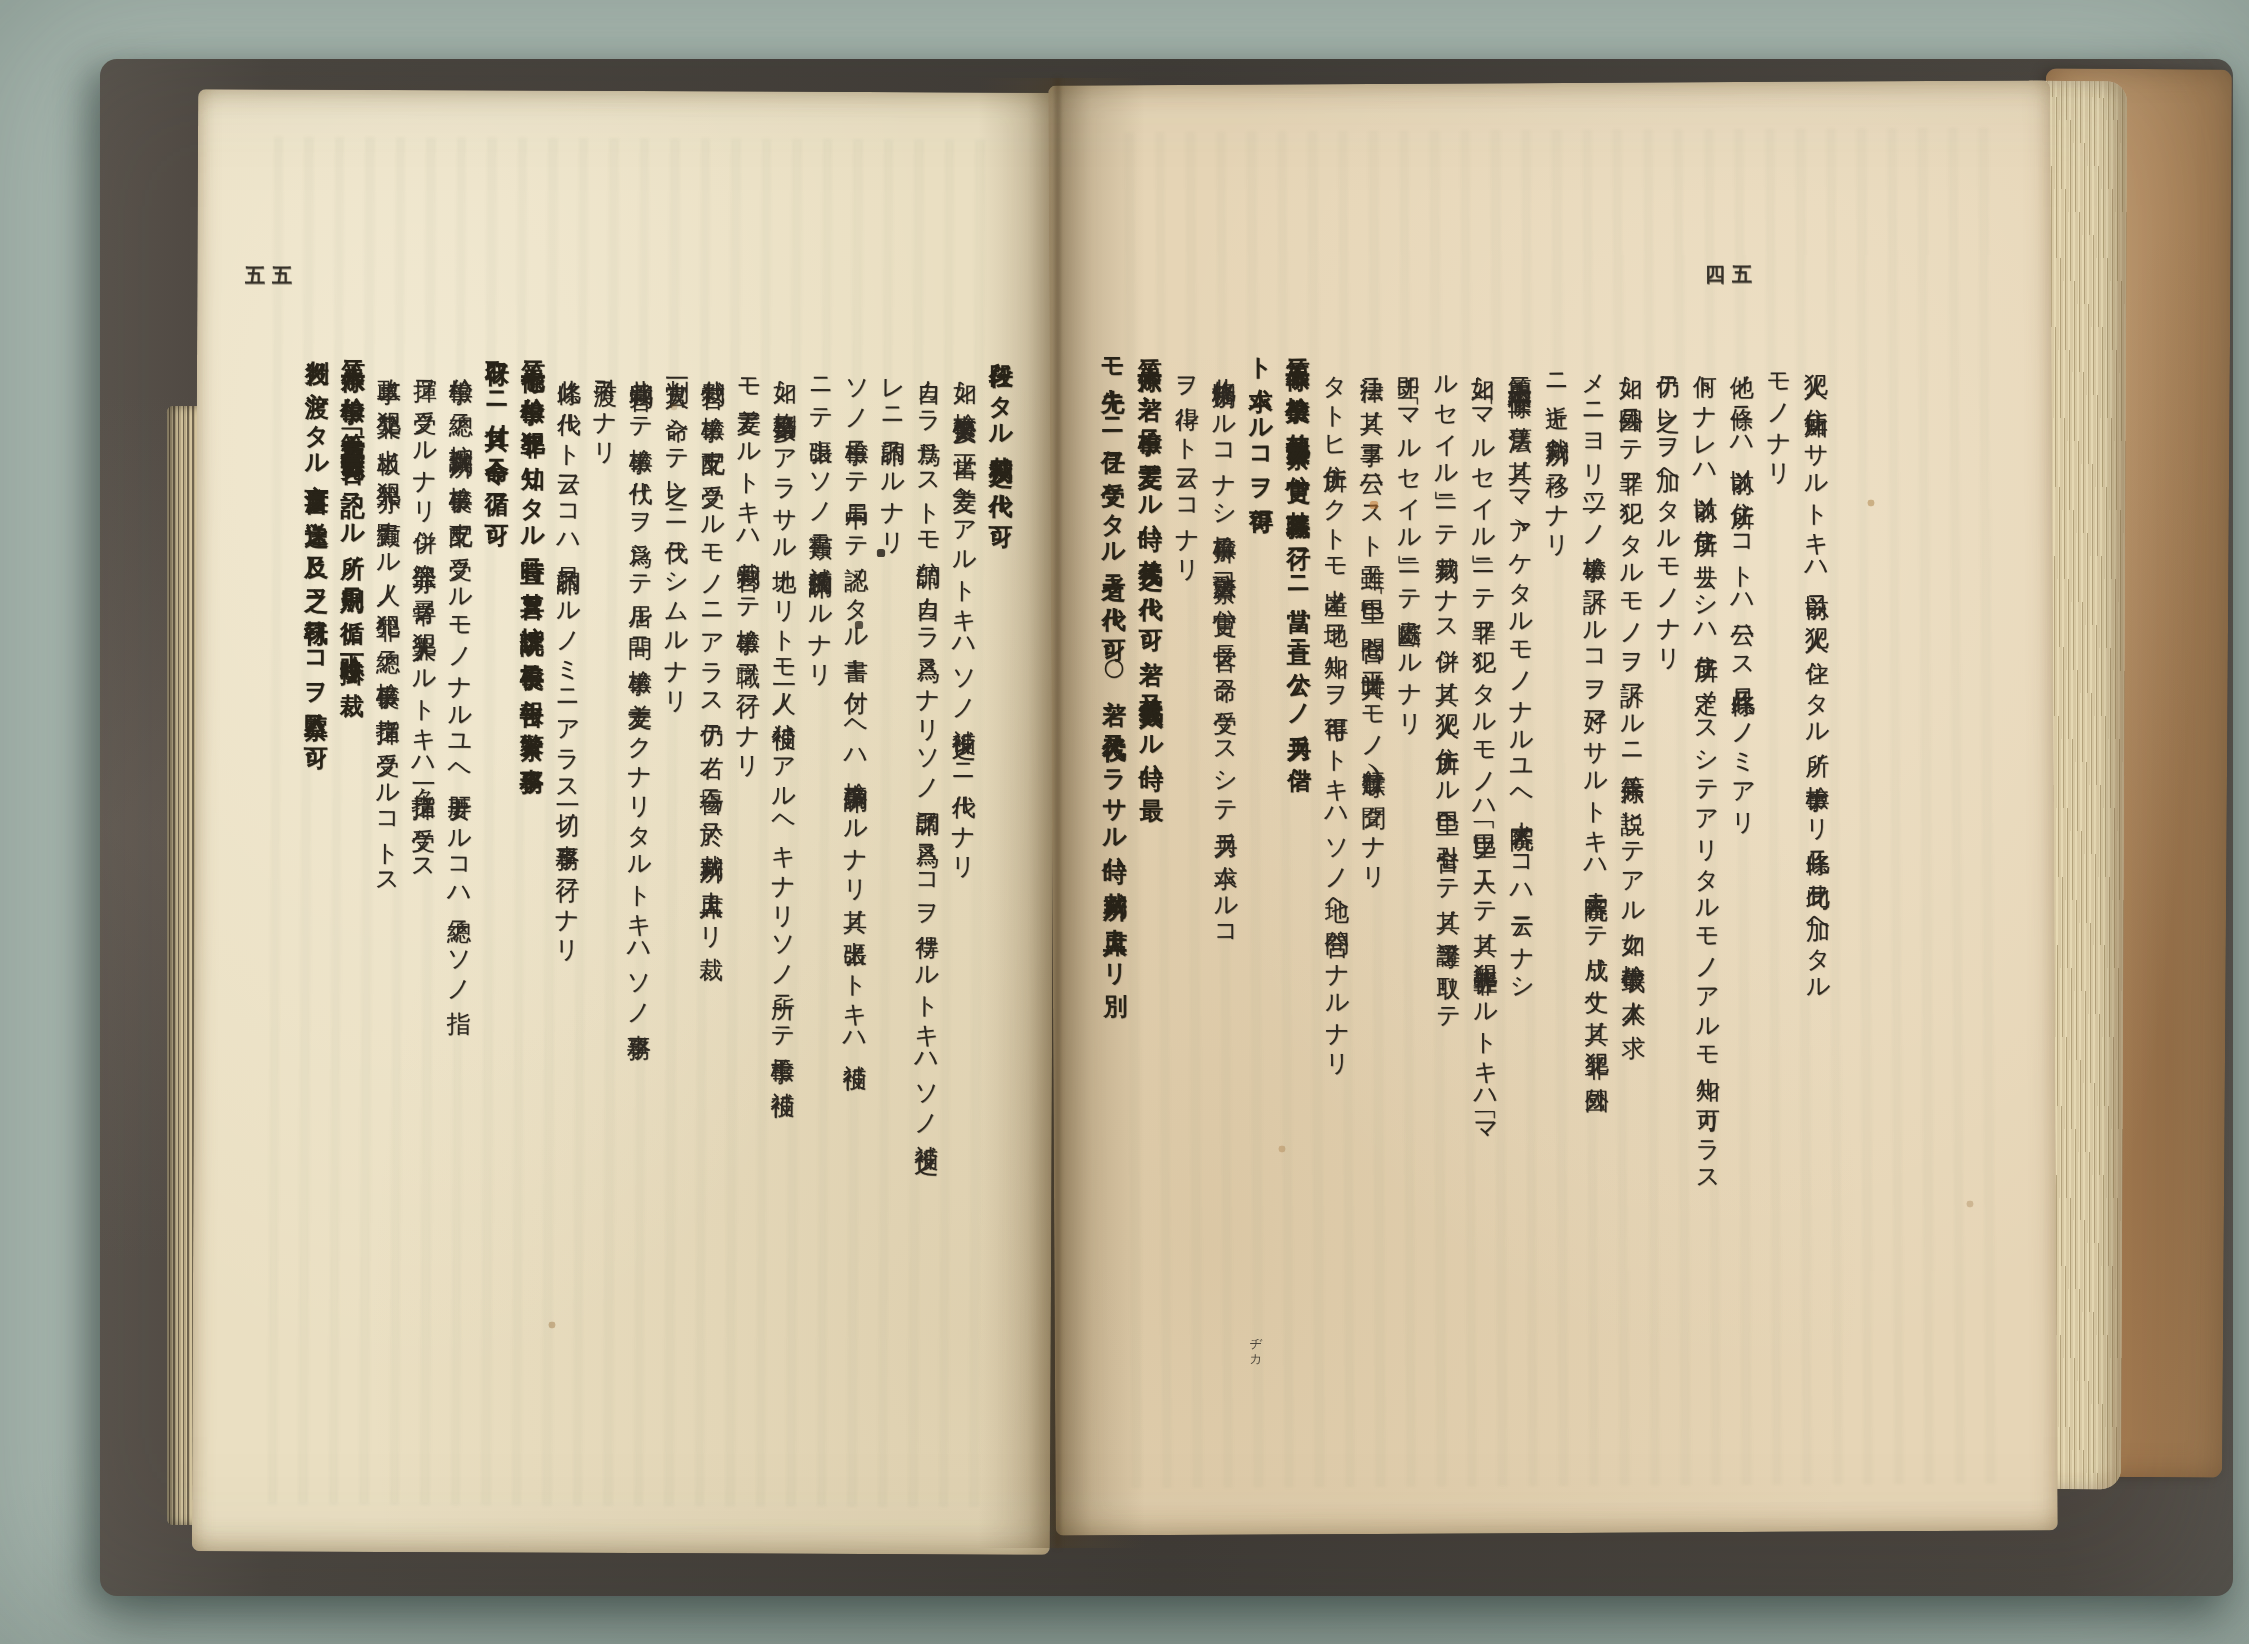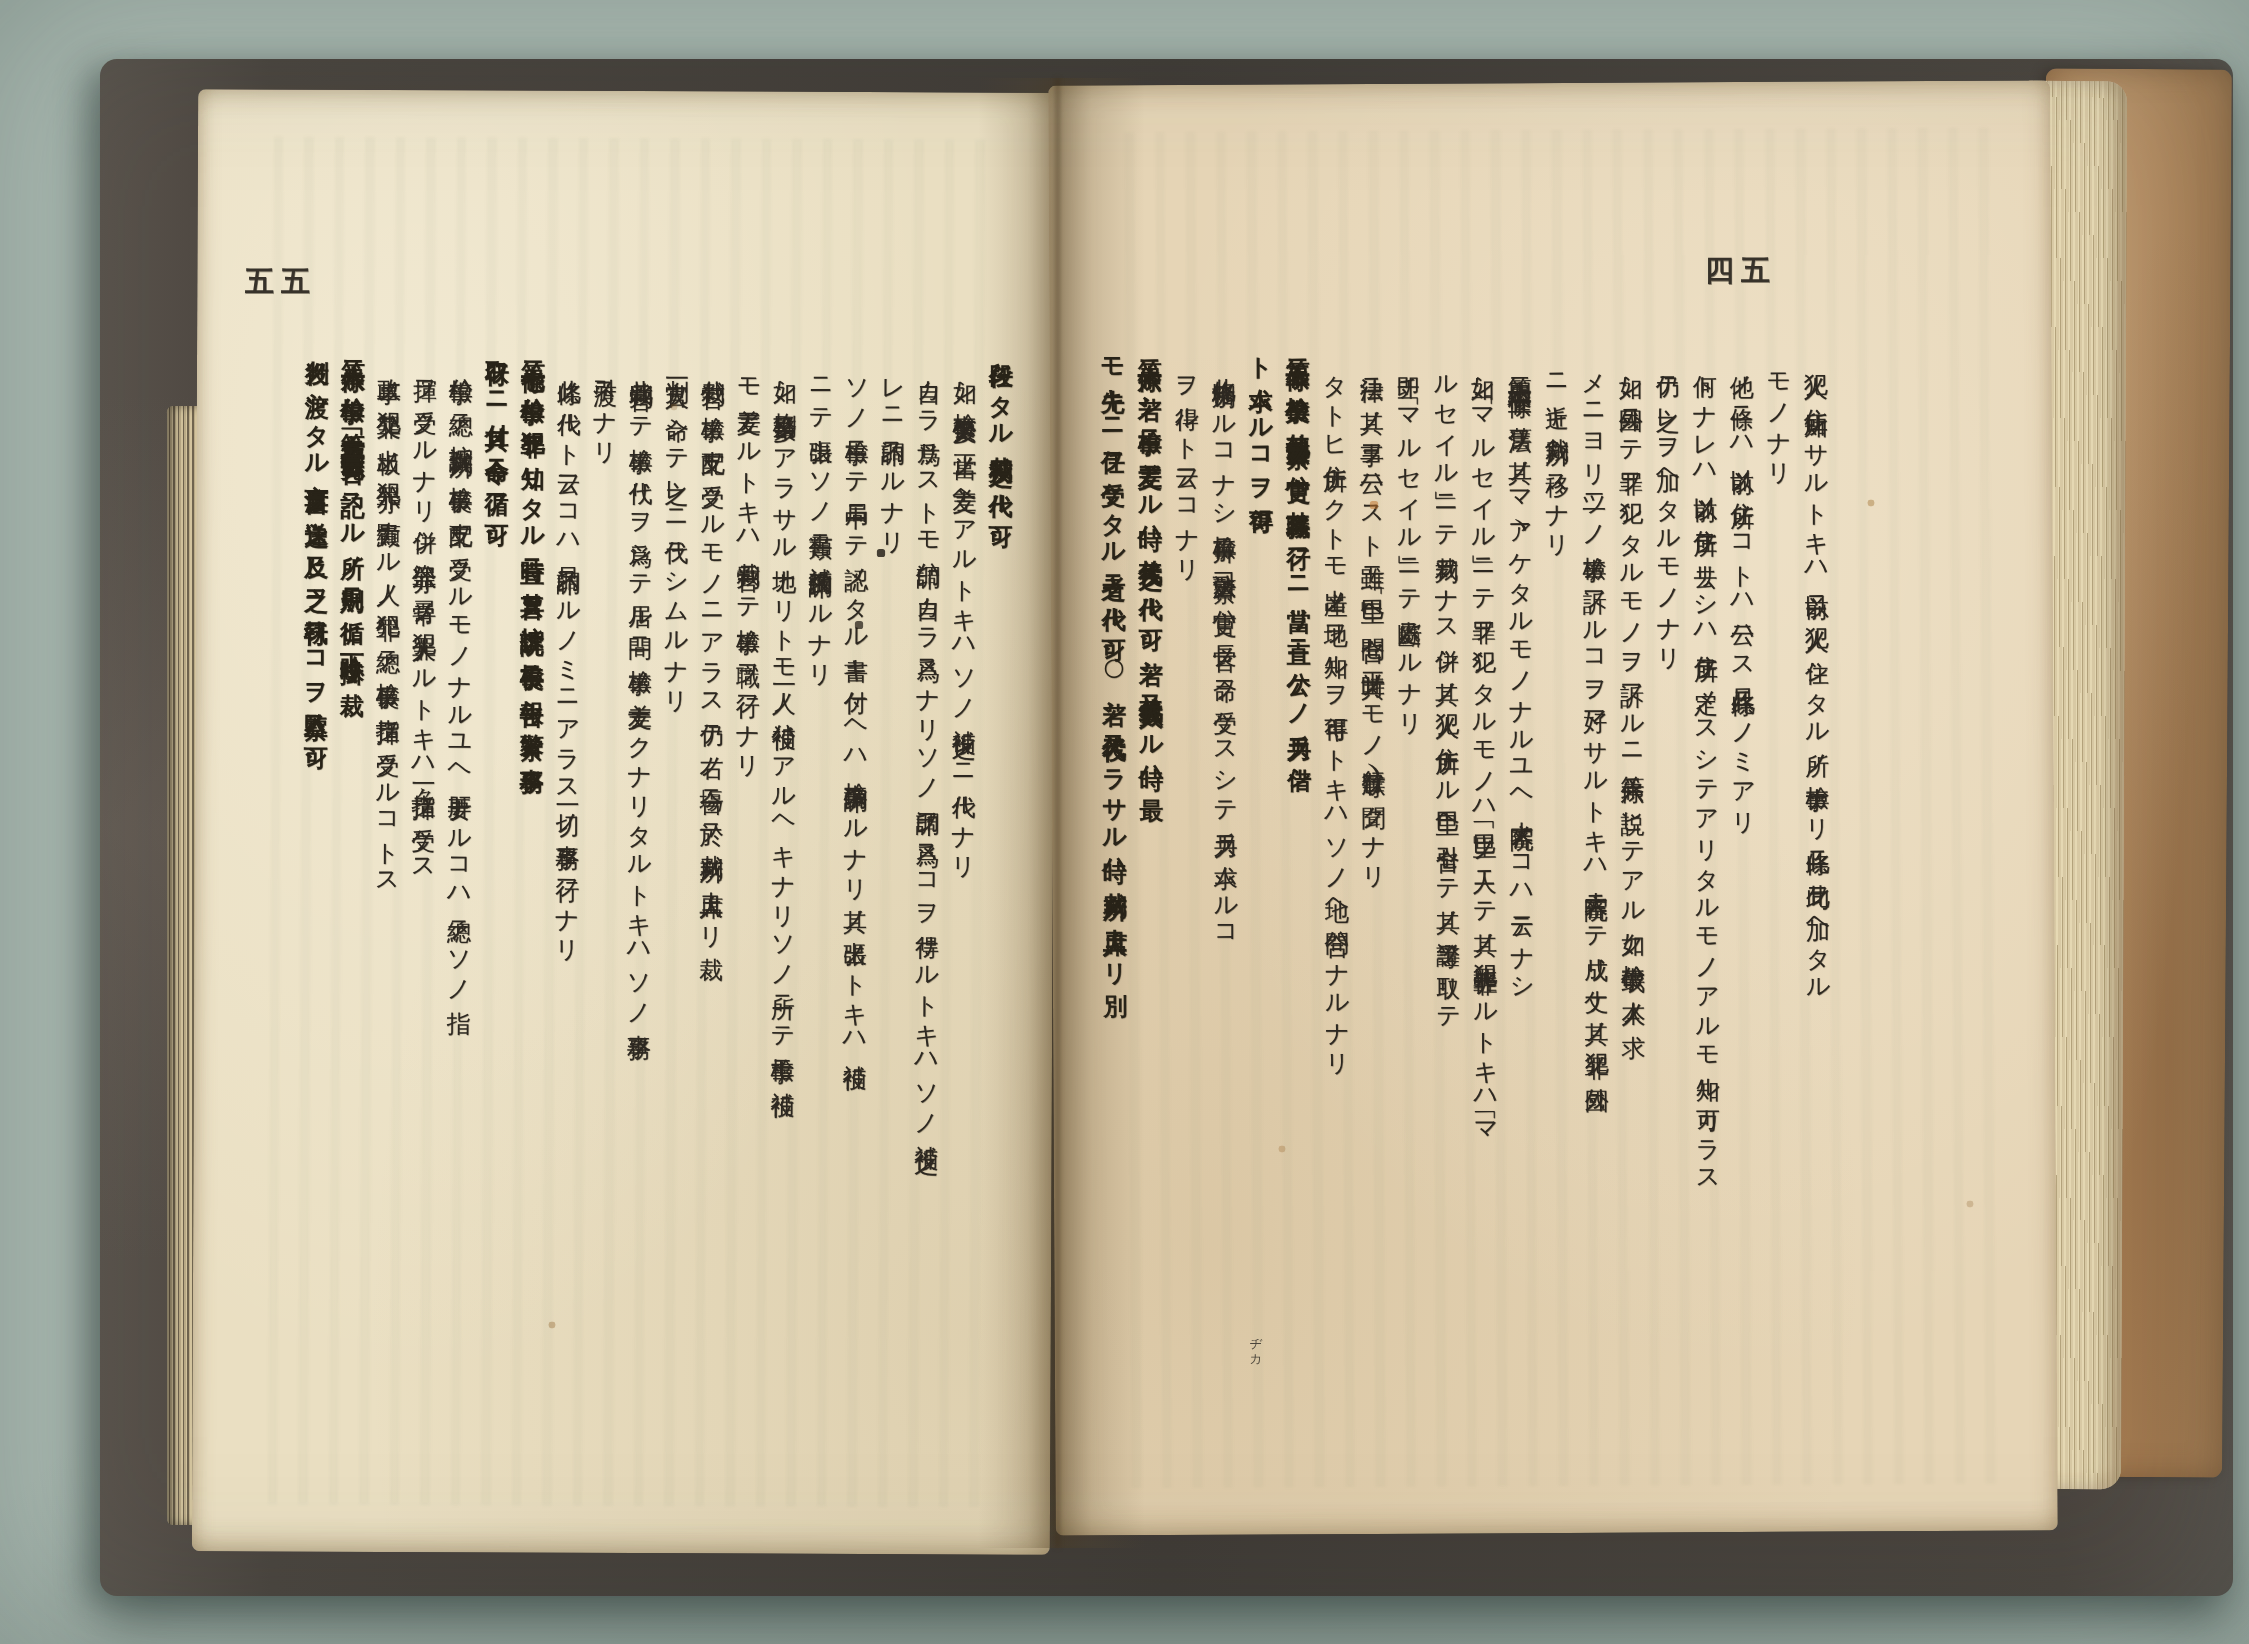--- a/index.html
+++ b/index.html
@@ -58,24 +58,24 @@
   
   .page::before{content:'';position:absolute;inset:47px 55px;pointer-events:none;opacity:.55;
     background:repeating-linear-gradient(90deg,transparent 0 21px,rgba(118,134,104,.09) 21px 30.5px);
     filter:blur(1.6px);}
   
   .gutter{position:absolute;left:978px;top:78px;width:167px;height:1470px;pointer-events:none;
     background:linear-gradient(90deg,transparent 0%,rgba(95,75,42,.18) 30%,rgba(80,62,34,.42) 49%,rgba(95,75,42,.20) 68%,transparent 100%);}
   .gutter::after{content:'';position:absolute;left:77px;top:0;width:4.7px;height:100%;
     background:rgba(60,46,26,.35);filter:blur(2.3px);}
   
-  .pagenum{position:absolute;font-family:Liberation Sans, sans-serif;font-weight:700;font-size:29px;
+  .pagenum{position:absolute;font-family:Liberation Sans, sans-serif;font-weight:700;font-size:20px;
     letter-spacing:7px;color:#37322a;text-shadow:0.5px 0.5px 0.6px rgba(45,40,30,.5);}
   .pn-left{left:245px;top:262px;}
-  .pn-right{left:1705px;top:251px;}
+  .pn-right{left:1705px;top:261px;}
   
   .cols{position:absolute;writing-mode:vertical-rl;text-orientation:upright;
     color:var(--ink,#2d2821);text-shadow:0.5px 0.5px 0.7px rgba(45,38,26,.55);}
   .cols-right{left:1080px;top:339px;width:756px;height:1169px;font-size:24px;transform:rotate(-.25deg);}
   .cols-right > div{line-height:37px;letter-spacing:2.3px;}
   .cols-left{left:262px;top:342px;width:755px;height:1223px;font-size:24px;transform:rotate(.2deg);}
   .cols-left > div{line-height:36px;letter-spacing:2.3px;}
   .cols > div.c{padding-top:19px;}
   .cols > div.a{font-weight:700;color:#282318;}
   

